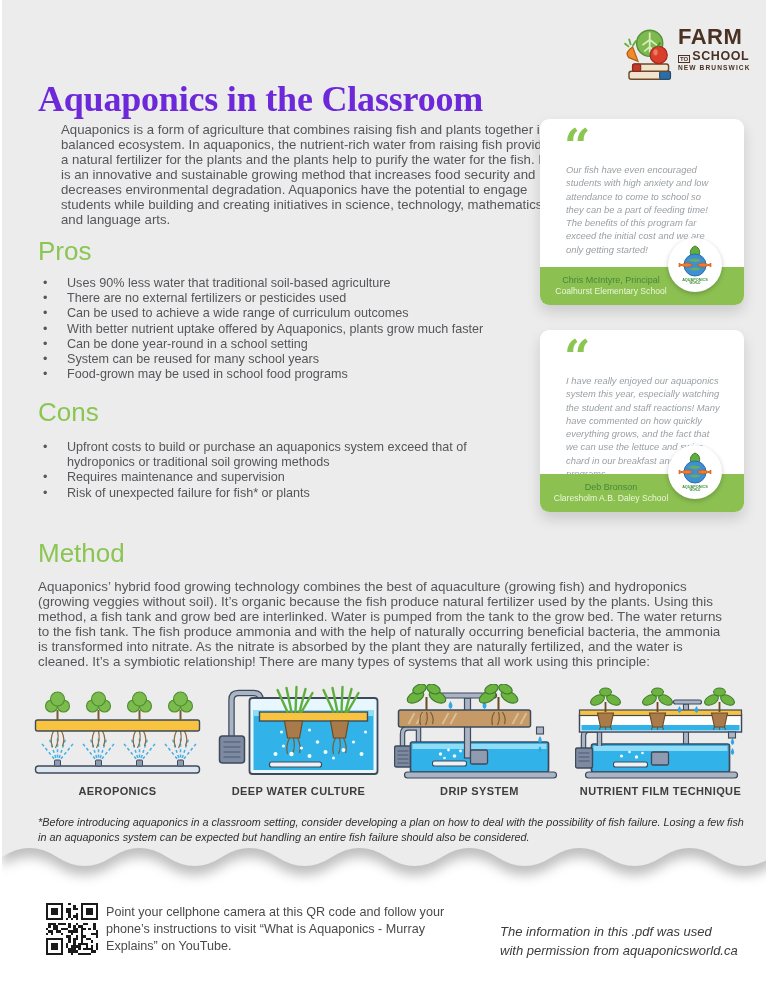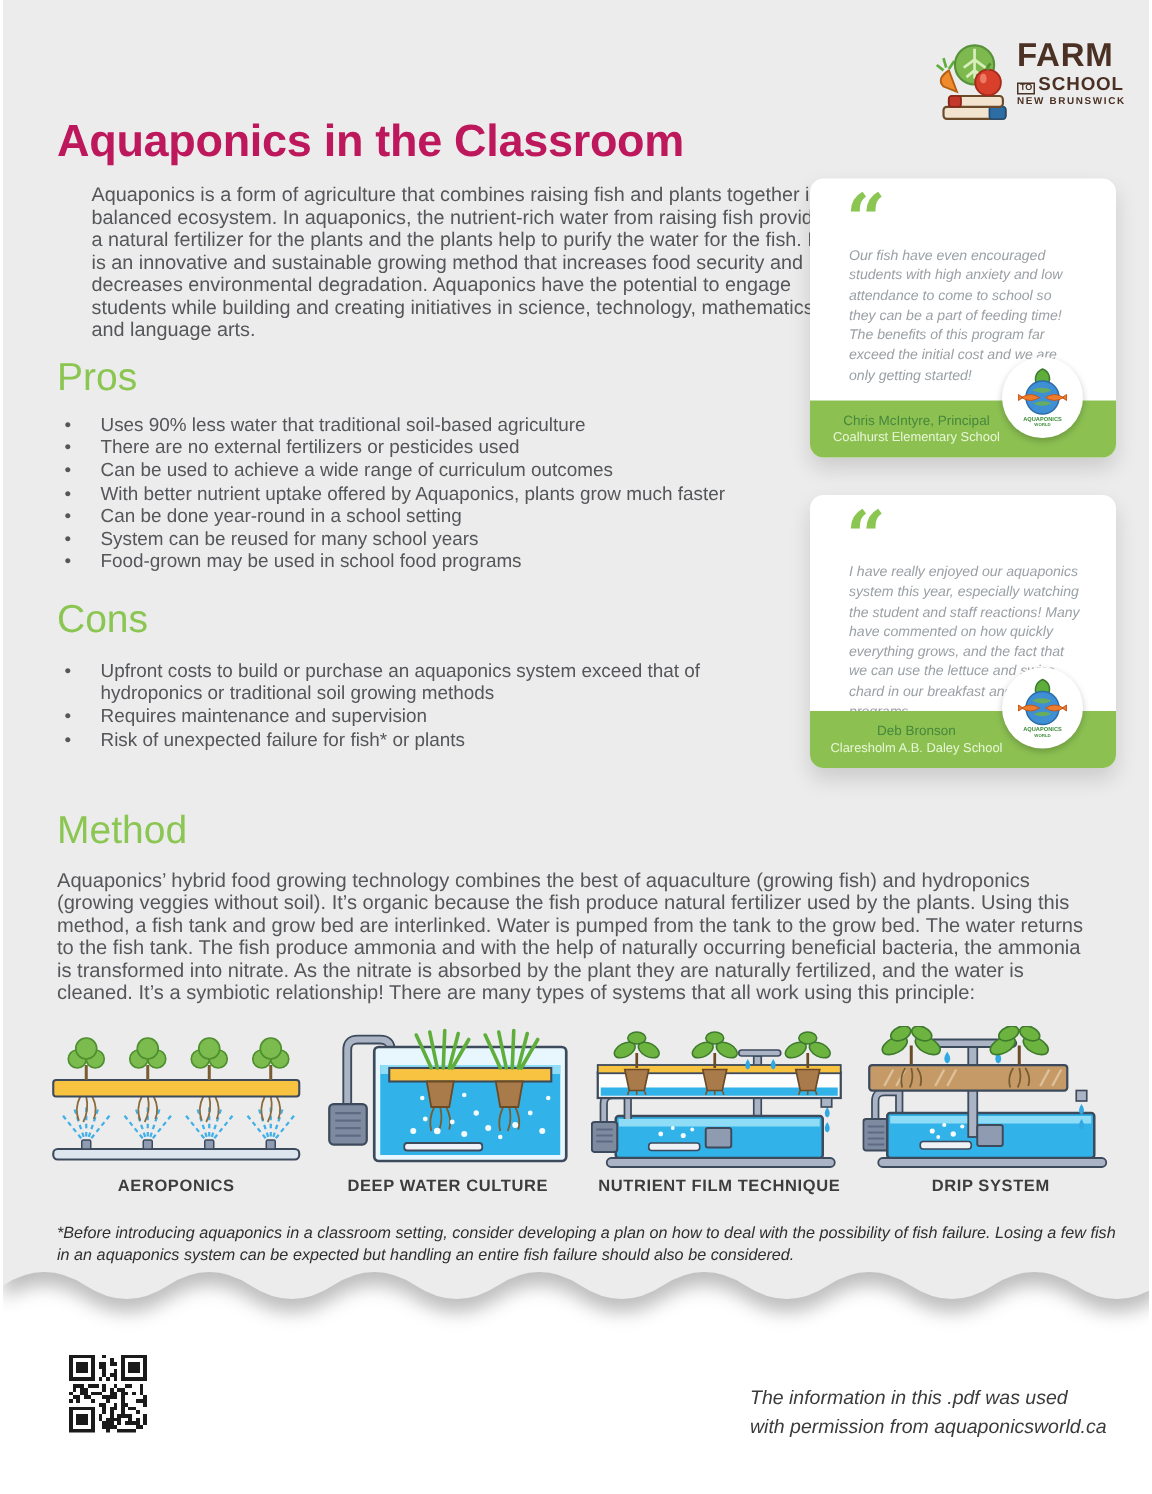--- a/index.html
+++ b/index.html
@@ -10,21 +10,21 @@
 
   
   .logo{position:absolute;left:618px;top:26px;display:flex;align-items:flex-start;}
   .logo-text{margin-left:4px;color:#4a3123;line-height:1;}
   .logo-farm{font-size:22px;font-weight:800;letter-spacing:.5px;}
   .logo-row2{display:flex;align-items:flex-end;margin-top:2px;}
   .logo-to{font-size:6px;font-weight:800;color:#4a3123;border:1px solid #4a3123;padding:0 1px;margin-right:2px;}
   .logo-school{font-size:12.5px;font-weight:800;letter-spacing:.6px;}
   .logo-nb{font-size:6.6px;font-weight:800;letter-spacing:1.1px;margin-top:2px;}
 
-  .page-title{position:absolute;left:36px;top:78px;font-size:30px;font-weight:800;color:#be185d;letter-spacing:-.2px;}
+  .page-title{position:absolute;left:36px;top:78px;font-size:36px;font-weight:800;color:#6d28d9;letter-spacing:-.2px;font-family:Liberation Serif, serif;}
   .intro{position:absolute;left:36px;top:122px;width:497px;font-size:13.2px;line-height:15px;color:#55565a;margin-left:23px;}
 
   .sec-h{position:absolute;left:36px;font-size:26px;color:#8bc653;font-weight:400;}
   .h-pros{top:236px;}
   .h-cons{top:397px;}
   .h-method{top:538px;}
 
   .blist{position:absolute;left:38px;width:480px;font-size:12.6px;line-height:15.2px;color:#55565a;}
   .l-pros{top:276px;}
   .l-cons{top:440px;}
@@ -306,79 +306,20 @@
             <circle cx="152" cy="48" r="1.5"></circle>
           <circle cx="68" cy="48" r="1.5"></circle>
             <circle cx="96" cy="46" r="1.5"></circle>
         </g>
       </svg>
       <div class="sys-label">DEEP WATER CULTURE</div>
     </div>
 
     <div class="sys">
       <svg viewBox="0 0 170 96">
-        <rect x="108" y="20" width="5" height="50" fill="#aab4c4" stroke="#3d4a5c" stroke-width="1.1"></rect>
-        <rect x="16" y="60" width="138" height="28" rx="2" fill="#31b2e8" stroke="#3d4a5c" stroke-width="1.7"></rect>
-        <rect x="18" y="62" width="134" height="5" fill="#8fdcf6"></rect>
-        <rect x="10" y="88" width="152" height="6" rx="3" fill="#aab4c4" stroke="#3d4a5c" stroke-width="1.2"></rect>
-        <path d="M8,64 V52 Q8,46 14,46 H24 V62" fill="none" stroke="#3d4a5c" stroke-width="5.5"></path>
-        <path d="M8,64 V52 Q8,46 14,46 H24 V62" fill="none" stroke="#aab4c4" stroke-width="3.2"></path>
-        <rect x="0" y="64" width="17" height="20" rx="2" fill="#7e8aa0" stroke="#3d4a5c" stroke-width="1.4"></rect>
-        <path d="M3,69 h11 M3,73 h11 M3,77 h11" stroke="#5c6a82" stroke-width="1.3"></path>
-        <rect x="76" y="68" width="17" height="13" rx="1.5" fill="#8f9bb0" stroke="#3d4a5c" stroke-width="1.3"></rect>
-        <rect x="38" y="78" width="34" height="5" rx="2" fill="#eef2f7" stroke="#3d4a5c" stroke-width="1.1"></rect>
-        <g fill="#ffffff" opacity=".95">
-          <circle cx="46" cy="72" r="1.6"></circle>
-            <circle cx="54" cy="68" r="1.3"></circle>
-            <circle cx="61" cy="73" r="1.7"></circle>
-            <circle cx="67" cy="69" r="1.3"></circle>
-        </g>
-        <rect x="4" y="31" width="162" height="17" fill="#fdfdfd" stroke="#3d4a5c" stroke-width="1.5"></rect>
-        <rect x="6" y="41" width="158" height="5.5" fill="#31b2e8"></rect>
-        <rect x="4" y="26" width="162" height="5.5" fill="#f9c342" stroke="#3d4a5c" stroke-width="1.2"></rect>
-        <g stroke="#7a5c33" stroke-width="1.1" fill="none">
-          <path d="M26,44 v-0 M26,42 q-2,2 -2,4 M30,42 q0,2 0,4 M34,42 q2,2 2,4"></path>
-          <path d="M78,42 q-2,2 -2,4 M82,42 q0,2 0,4 M86,42 q2,2 2,4"></path>
-          <path d="M140,42 q-2,2 -2,4 M144,42 q0,2 0,4 M148,42 q2,2 2,4"></path>
-        </g>
-        <g fill="#a97a4a" stroke="#6b4a26" stroke-width="1.1">
-          <path d="M22,29 h16 l-3,14 h-10 Z"></path>
-            <path d="M74,29 h16 l-3,14 h-10 Z"></path>
-            <path d="M136,29 h16 l-3,14 h-10 Z"></path>
-        </g>
-        <g stroke="#6b4a26" stroke-width="1.8" fill="none">
-            <path d="M30,28 V18"></path>
-            <path d="M82,28 V18"></path>
-            <path d="M144,28 V18"></path>
-          </g>
-        <g fill="#6db33f" stroke="#3e7a2e" stroke-width="1">
-          <ellipse cx="22" cy="16" rx="7.5" ry="4.4" transform="rotate(-28 22 16)"></ellipse>
-          <ellipse cx="38" cy="16" rx="7.5" ry="4.4" transform="rotate(28 38 16)"></ellipse>
-          <ellipse cx="30" cy="8" rx="6" ry="4"></ellipse>
-          <ellipse cx="74" cy="16" rx="7.5" ry="4.4" transform="rotate(-28 74 16)"></ellipse>
-          <ellipse cx="90" cy="16" rx="7.5" ry="4.4" transform="rotate(28 90 16)"></ellipse>
-          <ellipse cx="82" cy="8" rx="6" ry="4"></ellipse>
-          <ellipse cx="136" cy="16" rx="7.5" ry="4.4" transform="rotate(-28 136 16)"></ellipse>
-          <ellipse cx="152" cy="16" rx="7.5" ry="4.4" transform="rotate(28 152 16)"></ellipse>
-          <ellipse cx="144" cy="8" rx="6" ry="4"></ellipse>
-        </g>
-        <rect x="98" y="16" width="28" height="4" rx="2" fill="#aab4c4" stroke="#3d4a5c" stroke-width="1.1"></rect>
-        <g fill="#2fa8e4">
-          <path d="M104,22 q3.5,5 0,7 q-3.5,-2 0,-7 Z"></path>
-            <path d="M121,22 q3.5,5 0,7 q-3.5,-2 0,-7 Z"></path>
-          <path d="M157,54 q3.5,5 0,7 q-3.5,-2 0,-7 Z"></path>
-            <path d="M157,64 q3.5,5 0,7 q-3.5,-2 0,-7 Z"></path>
-        </g>
-        <rect x="153" y="48" width="7" height="6" fill="#aab4c4" stroke="#3d4a5c" stroke-width="1.1"></rect>
-      </svg>
-      <div class="sys-label">NUTRIENT FILM TECHNIQUE</div>
-    </div>
-
-    <div class="sys">
-      <svg viewBox="0 0 170 96">
         <path d="M8,62 V50 Q8,44 14,44 H24 V60" fill="none" stroke="#3d4a5c" stroke-width="5.5"></path>
         <path d="M8,62 V50 Q8,44 14,44 H24 V60" fill="none" stroke="#aab4c4" stroke-width="3.2"></path>
         <rect x="0" y="62" width="17" height="21" rx="2" fill="#7e8aa0" stroke="#3d4a5c" stroke-width="1.4"></rect>
         <path d="M3,67 h11 M3,71 h11 M3,75 h11 M3,79 h11" stroke="#5c6a82" stroke-width="1.3"></path>
         <rect x="16" y="58" width="138" height="30" rx="2" fill="#31b2e8" stroke="#3d4a5c" stroke-width="1.7"></rect>
         <rect x="18" y="60" width="134" height="5" fill="#8fdcf6"></rect>
         <rect x="10" y="88" width="152" height="6" rx="3" fill="#aab4c4" stroke="#3d4a5c" stroke-width="1.2"></rect>
         <rect x="70" y="14" width="6" height="60" fill="#aab4c4" stroke="#3d4a5c" stroke-width="1.2"></rect>
         <rect x="76" y="66" width="17" height="14" rx="1.5" fill="#8f9bb0" stroke="#3d4a5c" stroke-width="1.3"></rect>
         <rect x="38" y="77" width="34" height="5" rx="2" fill="#eef2f7" stroke="#3d4a5c" stroke-width="1.1"></rect>
@@ -414,20 +355,79 @@
           <ellipse cx="97" cy="5" rx="7" ry="4.4" transform="rotate(-24 97 5)"></ellipse>
           <ellipse cx="111" cy="5" rx="7" ry="4.4" transform="rotate(24 111 5)"></ellipse>
         </g>
         <rect x="142" y="43" width="7" height="7" fill="#aab4c4" stroke="#3d4a5c" stroke-width="1.1"></rect>
         <g fill="#2fa8e4">
           <path d="M145.5,52 q3.5,5 0,7 q-3.5,-2 0,-7 Z"></path>
             <path d="M145.5,62 q3.5,5 0,7 q-3.5,-2 0,-7 Z"></path>
         </g>
       </svg>
       <div class="sys-label">DRIP SYSTEM</div>
+    </div>
+
+    <div class="sys">
+      <svg viewBox="0 0 170 96">
+        <rect x="108" y="20" width="5" height="50" fill="#aab4c4" stroke="#3d4a5c" stroke-width="1.1"></rect>
+        <rect x="16" y="60" width="138" height="28" rx="2" fill="#31b2e8" stroke="#3d4a5c" stroke-width="1.7"></rect>
+        <rect x="18" y="62" width="134" height="5" fill="#8fdcf6"></rect>
+        <rect x="10" y="88" width="152" height="6" rx="3" fill="#aab4c4" stroke="#3d4a5c" stroke-width="1.2"></rect>
+        <path d="M8,64 V52 Q8,46 14,46 H24 V62" fill="none" stroke="#3d4a5c" stroke-width="5.5"></path>
+        <path d="M8,64 V52 Q8,46 14,46 H24 V62" fill="none" stroke="#aab4c4" stroke-width="3.2"></path>
+        <rect x="0" y="64" width="17" height="20" rx="2" fill="#7e8aa0" stroke="#3d4a5c" stroke-width="1.4"></rect>
+        <path d="M3,69 h11 M3,73 h11 M3,77 h11" stroke="#5c6a82" stroke-width="1.3"></path>
+        <rect x="76" y="68" width="17" height="13" rx="1.5" fill="#8f9bb0" stroke="#3d4a5c" stroke-width="1.3"></rect>
+        <rect x="38" y="78" width="34" height="5" rx="2" fill="#eef2f7" stroke="#3d4a5c" stroke-width="1.1"></rect>
+        <g fill="#ffffff" opacity=".95">
+          <circle cx="46" cy="72" r="1.6"></circle>
+            <circle cx="54" cy="68" r="1.3"></circle>
+            <circle cx="61" cy="73" r="1.7"></circle>
+            <circle cx="67" cy="69" r="1.3"></circle>
+        </g>
+        <rect x="4" y="31" width="162" height="17" fill="#fdfdfd" stroke="#3d4a5c" stroke-width="1.5"></rect>
+        <rect x="6" y="41" width="158" height="5.5" fill="#31b2e8"></rect>
+        <rect x="4" y="26" width="162" height="5.5" fill="#f9c342" stroke="#3d4a5c" stroke-width="1.2"></rect>
+        <g stroke="#7a5c33" stroke-width="1.1" fill="none">
+          <path d="M26,44 v-0 M26,42 q-2,2 -2,4 M30,42 q0,2 0,4 M34,42 q2,2 2,4"></path>
+          <path d="M78,42 q-2,2 -2,4 M82,42 q0,2 0,4 M86,42 q2,2 2,4"></path>
+          <path d="M140,42 q-2,2 -2,4 M144,42 q0,2 0,4 M148,42 q2,2 2,4"></path>
+        </g>
+        <g fill="#a97a4a" stroke="#6b4a26" stroke-width="1.1">
+          <path d="M22,29 h16 l-3,14 h-10 Z"></path>
+            <path d="M74,29 h16 l-3,14 h-10 Z"></path>
+            <path d="M136,29 h16 l-3,14 h-10 Z"></path>
+        </g>
+        <g stroke="#6b4a26" stroke-width="1.8" fill="none">
+            <path d="M30,28 V18"></path>
+            <path d="M82,28 V18"></path>
+            <path d="M144,28 V18"></path>
+          </g>
+        <g fill="#6db33f" stroke="#3e7a2e" stroke-width="1">
+          <ellipse cx="22" cy="16" rx="7.5" ry="4.4" transform="rotate(-28 22 16)"></ellipse>
+          <ellipse cx="38" cy="16" rx="7.5" ry="4.4" transform="rotate(28 38 16)"></ellipse>
+          <ellipse cx="30" cy="8" rx="6" ry="4"></ellipse>
+          <ellipse cx="74" cy="16" rx="7.5" ry="4.4" transform="rotate(-28 74 16)"></ellipse>
+          <ellipse cx="90" cy="16" rx="7.5" ry="4.4" transform="rotate(28 90 16)"></ellipse>
+          <ellipse cx="82" cy="8" rx="6" ry="4"></ellipse>
+          <ellipse cx="136" cy="16" rx="7.5" ry="4.4" transform="rotate(-28 136 16)"></ellipse>
+          <ellipse cx="152" cy="16" rx="7.5" ry="4.4" transform="rotate(28 152 16)"></ellipse>
+          <ellipse cx="144" cy="8" rx="6" ry="4"></ellipse>
+        </g>
+        <rect x="98" y="16" width="28" height="4" rx="2" fill="#aab4c4" stroke="#3d4a5c" stroke-width="1.1"></rect>
+        <g fill="#2fa8e4">
+          <path d="M104,22 q3.5,5 0,7 q-3.5,-2 0,-7 Z"></path>
+            <path d="M121,22 q3.5,5 0,7 q-3.5,-2 0,-7 Z"></path>
+          <path d="M157,54 q3.5,5 0,7 q-3.5,-2 0,-7 Z"></path>
+            <path d="M157,64 q3.5,5 0,7 q-3.5,-2 0,-7 Z"></path>
+        </g>
+        <rect x="153" y="48" width="7" height="6" fill="#aab4c4" stroke="#3d4a5c" stroke-width="1.1"></rect>
+      </svg>
+      <div class="sys-label">NUTRIENT FILM TECHNIQUE</div>
     </div>
   </div>
 
   <div class="footnote">*Before introducing aquaponics in a classroom setting, consider developing a plan on how to deal with the possibility of fish failure. Losing a few fish in an aquaponics system can be expected but handling an entire fish failure should also be considered.</div>
 
   <svg class="qr" id="qr-svg" viewBox="0 0 21 21" shape-rendering="crispEdges">
       <rect x="9" y="0" width="1" height="1" fill="#1a1a1a"></rect>
       <rect x="11" y="1" width="1" height="1" fill="#1a1a1a"></rect>
       <rect x="8" y="2" width="1" height="1" fill="#1a1a1a"></rect>
       <rect x="9" y="2" width="1" height="1" fill="#1a1a1a"></rect>
@@ -637,17 +637,18 @@
       <rect x="0" y="19" width="1" height="1" fill="#1a1a1a"></rect>
       <rect x="6" y="19" width="1" height="1" fill="#1a1a1a"></rect>
       <rect x="0" y="20" width="1" height="1" fill="#1a1a1a"></rect>
       <rect x="1" y="20" width="1" height="1" fill="#1a1a1a"></rect>
       <rect x="2" y="20" width="1" height="1" fill="#1a1a1a"></rect>
       <rect x="3" y="20" width="1" height="1" fill="#1a1a1a"></rect>
       <rect x="4" y="20" width="1" height="1" fill="#1a1a1a"></rect>
       <rect x="5" y="20" width="1" height="1" fill="#1a1a1a"></rect>
       <rect x="6" y="20" width="1" height="1" fill="#1a1a1a"></rect>
     </svg>
+  <div class="qr-text">Point your cellphone camera at this QR code and follow your phone’s instructions to visit “What is Aquaponics - Murray Explains” on YouTube.</div>
   <div class="permission">
     <div>The information in this .pdf  was used</div>
     <div>with permission from aquaponicsworld.ca</div>
   </div>
 </div>
 
 </body></html>

